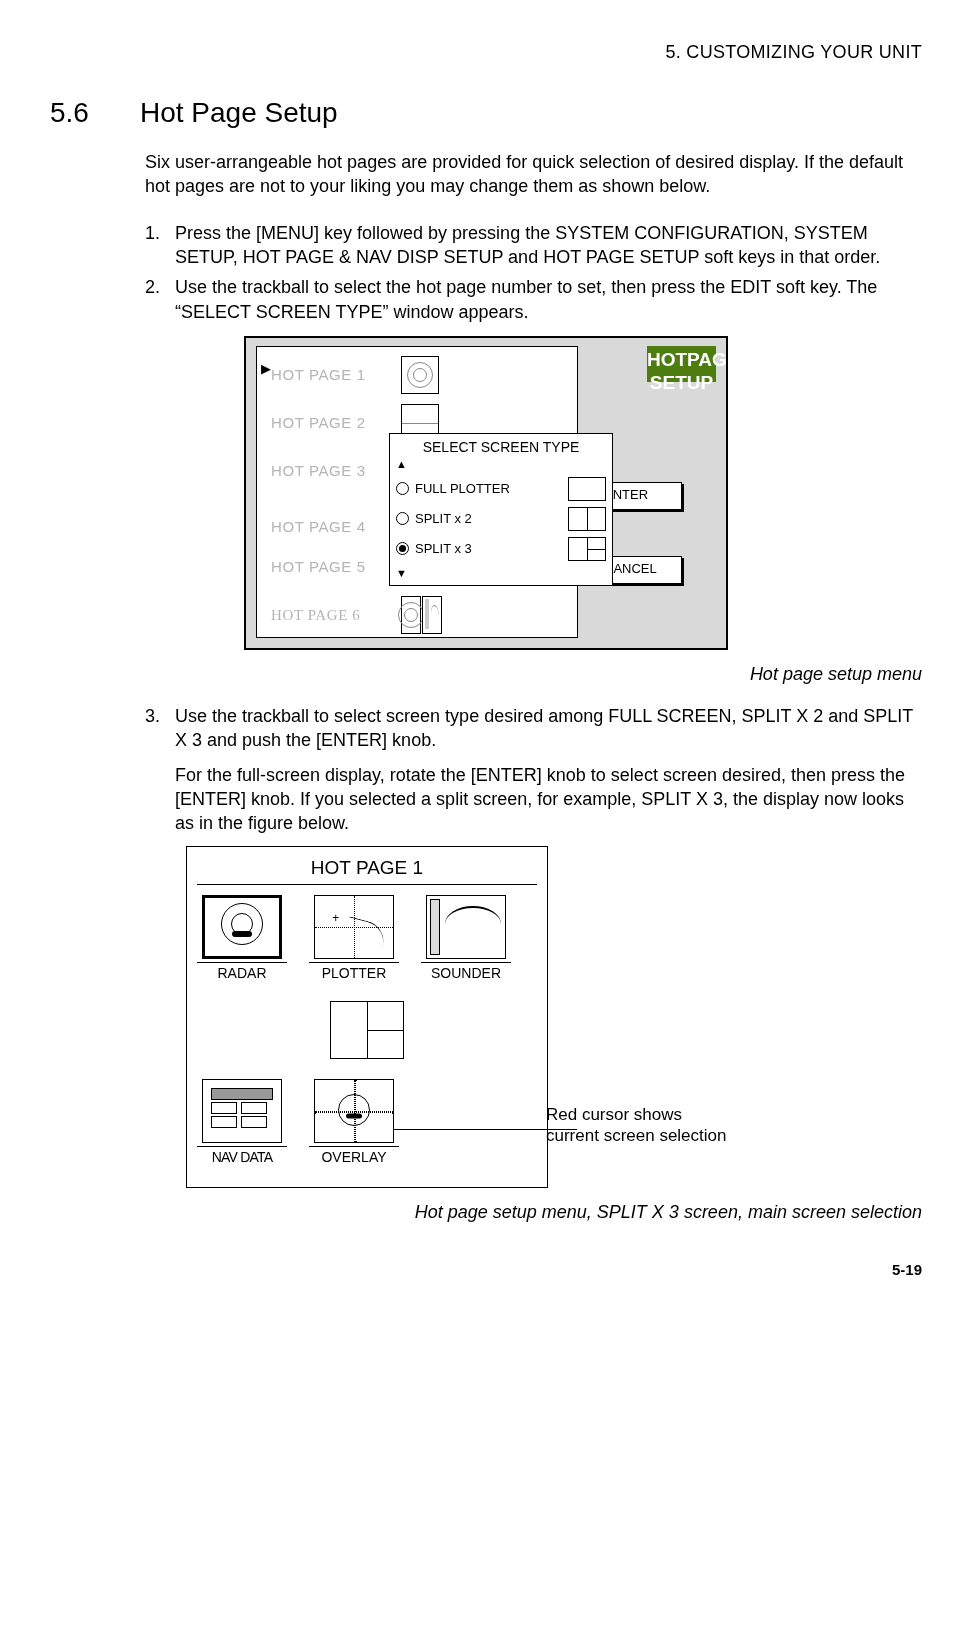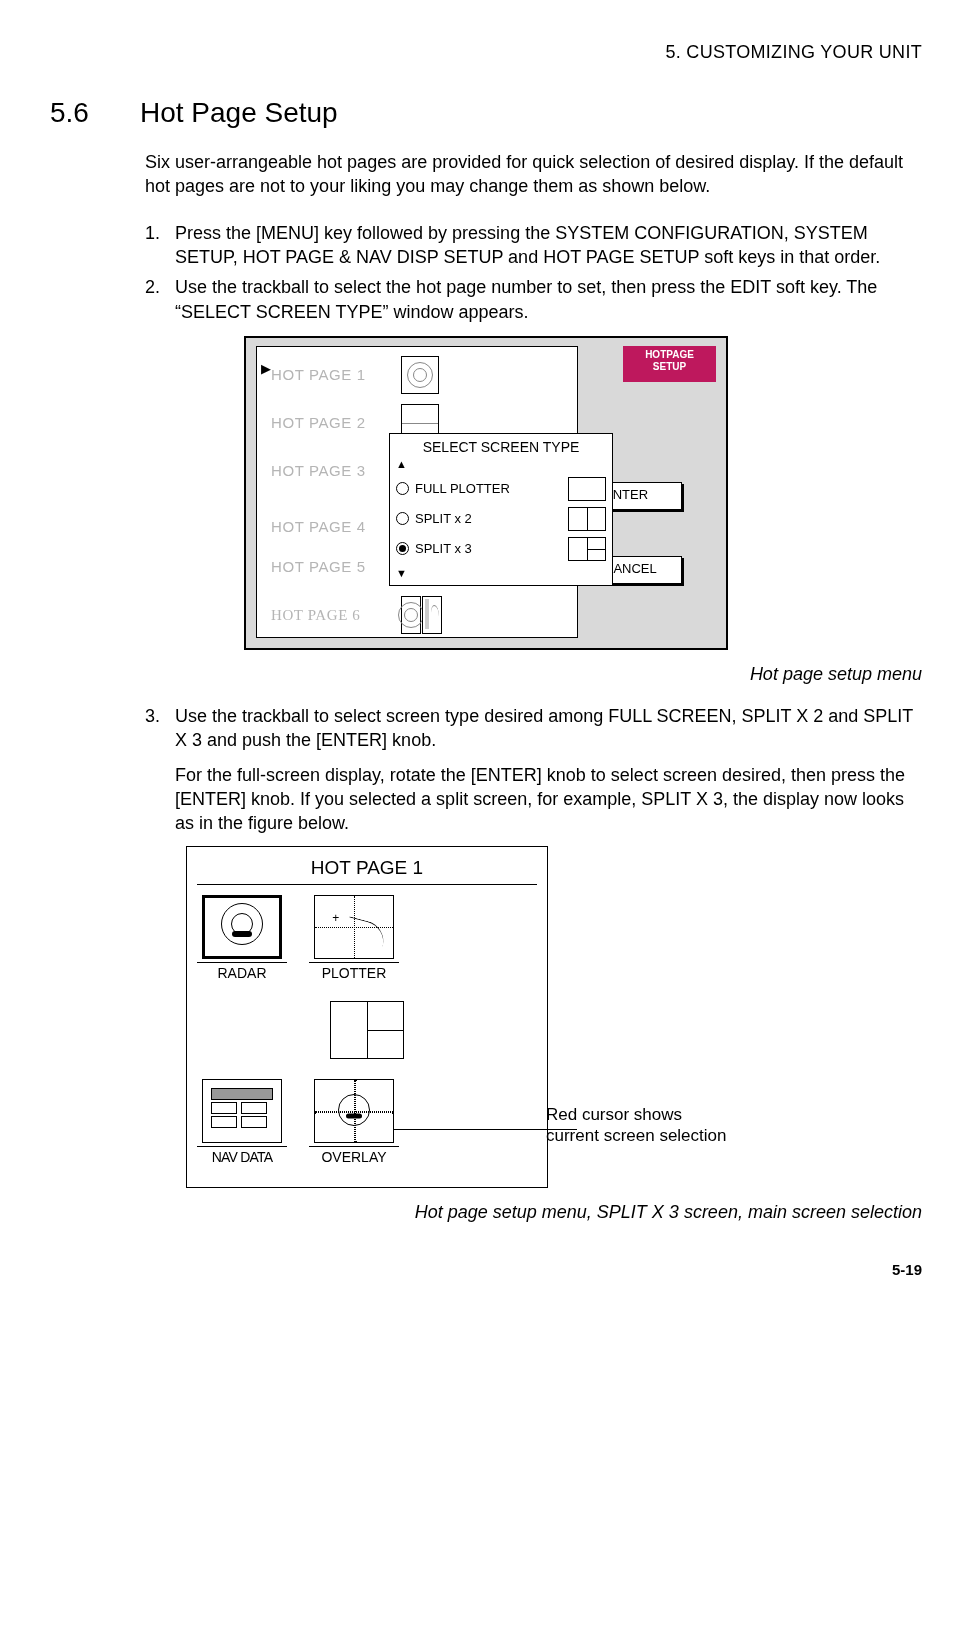--- a/index.html
+++ b/index.html
@@ -178,25 +178,25 @@
     width: 36px; height: 22px; border: 1.2px solid #000; position: relative; background:#fff; flex:0 0 auto;
   }
   .opt-thumb.split2::after { content:""; position:absolute; left:50%; top:0; bottom:0; border-left:1px solid #000;}
   .opt-thumb.split3::before { content:""; position:absolute; left:50%; top:0; bottom:0; border-left:1px solid #000;}
   .opt-thumb.split3::after { content:""; position:absolute; left:50%; right:0; top:50%; border-top:1px solid #000;}
 
   .hotpage-tag {
     position: absolute;
     right: 10px;
     top: 8px;
-    width: 93px;
+    width: 69px;
     height: 36px;
-    background: #be185d;
+    background: #4d7c0f;
     color: #fff;
-    font-size: 10px;
+    font-size: 19px;
     font-weight: bold;
     text-align: center;
     line-height: 1.2;
     padding-top: 3px;
     box-sizing: border-box;
   }
   .softkey {
     position: absolute;
     right: 44px;
     width: 84px;
@@ -400,20 +400,27 @@
         <div class="fig2-label">RADAR</div>
       </div>
       <div class="fig2-item">
         <div class="fig2-thumb plotter-lg">
           <span class="hline"></span>
             <span class="vline"></span>
             <span class="cross">+</span>
             <span class="wave"></span>
         </div>
         <div class="fig2-label">PLOTTER</div>
+      </div>
+      <div class="fig2-item">
+        <div class="fig2-thumb sounder-lg">
+          <span class="sidebar"></span>
+            <span class="arc"></span>
+        </div>
+        <div class="fig2-label">SOUNDER</div>
       </div>
     </div>
 
     <div class="layout-center">
       <div class="layout-thumb"></div>
 
       <span class="arrow-up" style="left:158px; top:262px;"></span>
       <span class="leader-up" style="left:162px; top:268px; height:14px;"></span>
       <span class="leader" style="left:162px; top:282px; width:228px;"></span>
     </div>

